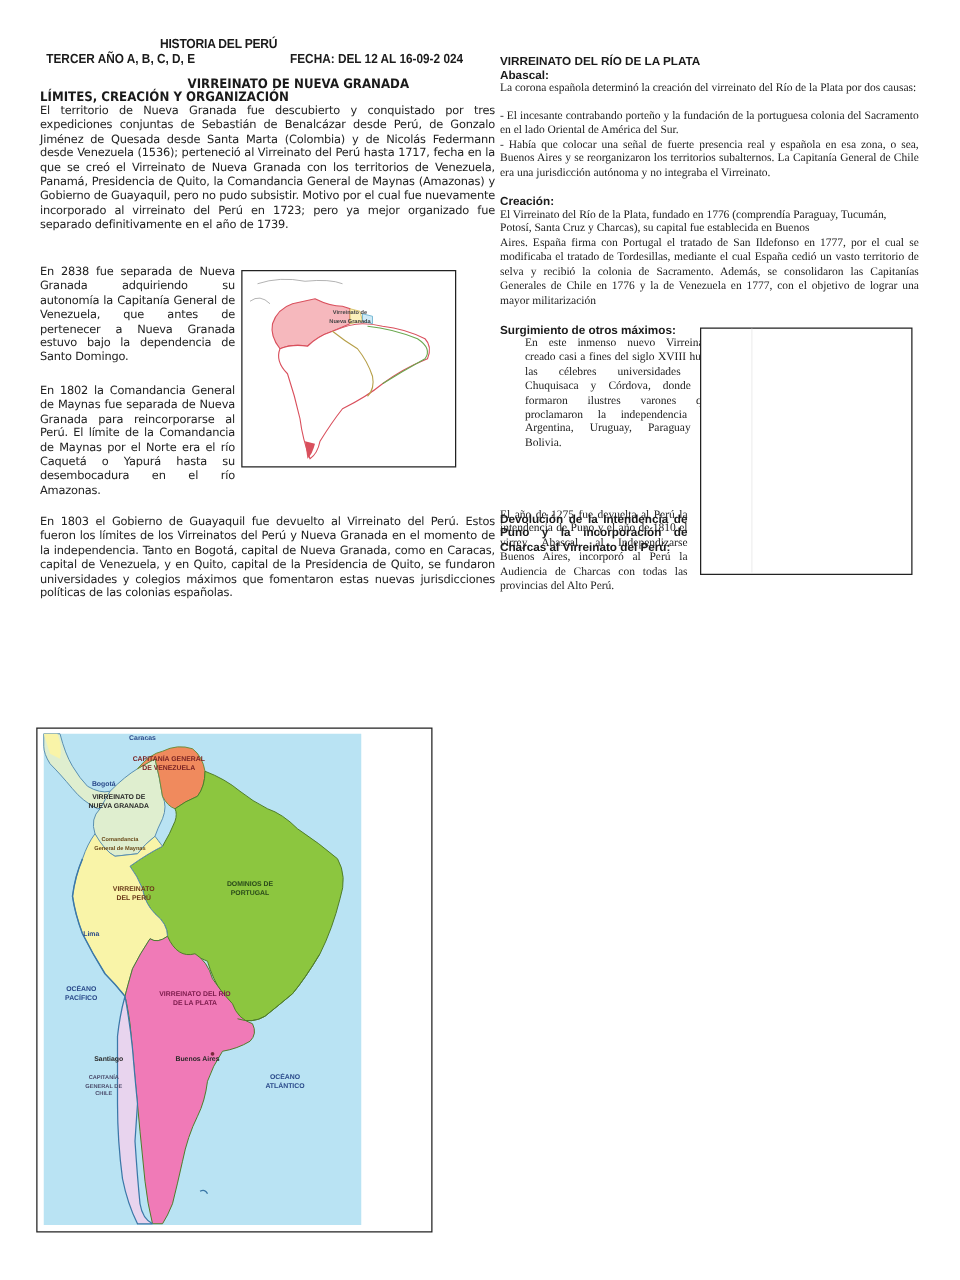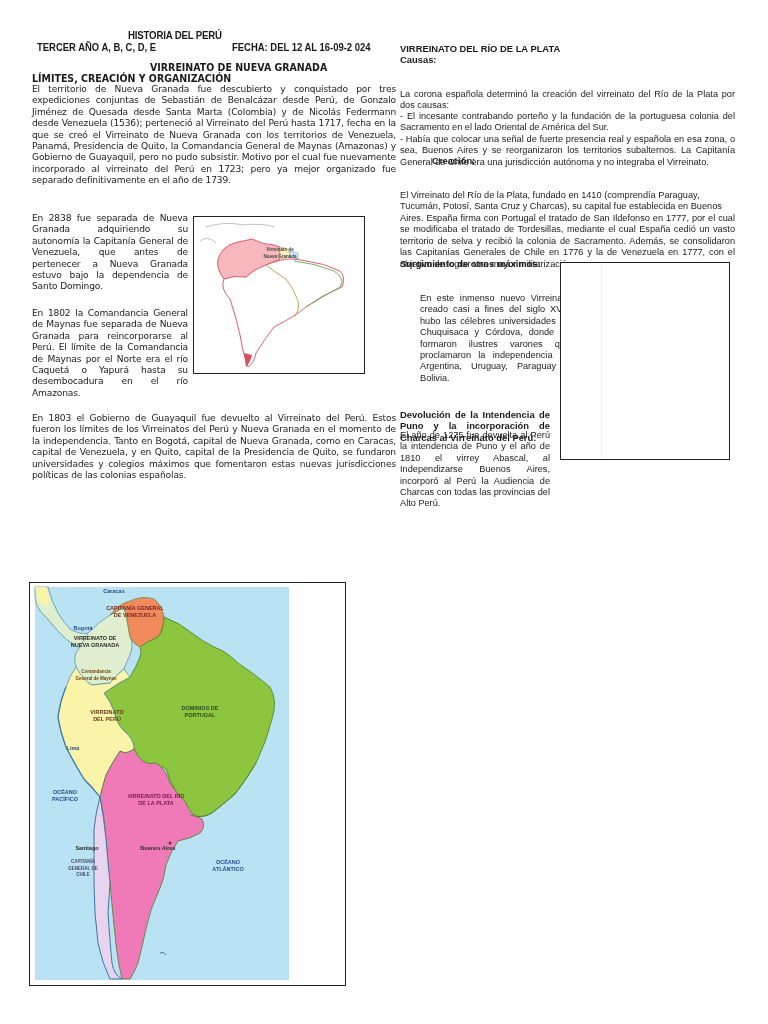--- a/index.html
+++ b/index.html
@@ -6,21 +6,21 @@
   body { width:768px; height:1024px; position:relative; overflow:hidden; color:#1a1a1a; }
   .lib { font-family:"Liberation Sans", sans-serif; }
   .dej { font-family:"DejaVu Sans", sans-serif; }
   .abs { position:absolute; }
   .hdr-title { left:128px; top:29px; font-size:10.5px; font-weight:bold; letter-spacing:-0.2px; transform:scaleX(0.92); transform-origin:left; }
   .hdr-grade { left:37px; top:41px; font-size:10.5px; font-weight:bold; transform:scaleX(0.9); transform-origin:left; }
   .hdr-date { left:232px; top:41px; font-size:10.5px; font-weight:bold; transform:scaleX(0.9); transform-origin:left; }
   .sec-title { left:150px; top:61px; font-size:10.5px; font-weight:bold; transform:scaleX(0.9); transform-origin:left; }
   .sec-sub { left:32px; top:72px; font-size:10.5px; font-weight:bold; transform:scaleX(0.9); transform-origin:left; }
   .ltext { font-size:9.1px; line-height:11.4px; text-align:justify; color:#222; font-family:"DejaVu Sans", sans-serif; letter-spacing:-0.15px; }
-  .rtext { font-size:9.2px; line-height:11.4px; text-align:justify; color:#222; font-family:Liberation Sans, sans-serif;margin-top:24px; }
+  .rtext { font-size:9.2px; line-height:11.4px; text-align:justify; color:#222; font-family:Liberation Serif, serif; }
   .rhead { font-size:9.4px; font-weight:bold; line-height:11.4px; font-family:"Liberation Sans", sans-serif; color:#1a1a1a; }
   .box { border:1.5px solid #222; background:#fff; box-sizing:border-box; }
   p { margin:0; }
   .map-lbl { position:absolute; font-family:"Liberation Sans", sans-serif; font-size:5.5px; font-weight:bold; text-align:center; line-height:6.5px; }
 </style>
 </head>
 <body>
 
 <div class="abs lib hdr-title">HISTORIA DEL PERÚ</div>
 <div class="abs lib hdr-grade">TERCER AÑO A, B, C, D, E</div>
@@ -50,27 +50,27 @@
 
     <path d="M30,62 Q26,72 36,82 Q42,100 46,118 Q48,134 54,150 Q60,146 62,136 Q72,120 80,110 Q100,100 112,90 Q128,78 148,70 Q152,60 146,54 Q130,46 112,44 Q104,42 96,42 Q86,42 72,48 Q60,52 52,60 Q40,58 30,62 Z" fill="#ffffff" stroke="#d9505d" stroke-width="0.9"></path>
     <path d="M72,48 Q82,56 92,62 Q100,72 104,84 Q106,94 100,100" fill="none" stroke="#b7a04a" stroke-width="0.9"></path>
     <path d="M100,44 Q120,46 140,54 Q152,62 146,70 Q128,80 112,90" fill="none" stroke="#6aa84f" stroke-width="0.9"></path>
     <path d="M52,150 Q56,146 58,138 L50,136 Z" fill="#d9505d"></path>
   </svg>
   <div class="map-lbl" style="left:66px; top:30px; width:40px; font-size:4.5px; color:#444;">Virreinato de Nueva Granada</div>
 </div>
 
 <div class="abs rhead" style="left:400px; top:43px;">VIRREINATO DEL RÍO DE LA PLATA</div>
-<div class="abs rhead" style="left:400px; top:54px;">Causas:</div>
+<div class="abs rhead" style="left:400px; top:54px;">Abascal:</div>
 <p class="abs rtext" style="left:400px; top:65px; width:335px;">La corona española determinó la creación del virreinato del Río de la Plata por dos causas:</p>
 <p class="abs rtext" style="left:400px; top:87px; width:335px;">- El incesante contrabando porteño y la fundación de la portuguesa colonia del Sacramento en el lado Oriental de América del Sur.</p>
 <p class="abs rtext" style="left:400px; top:110px; width:335px;">- Había que colocar una señal de fuerte presencia real y española en esa zona, o sea, Buenos Aires y se reorganizaron los territorios subalternos. La Capitanía General de Chile era una jurisdicción autónoma y no integraba el Virreinato.</p>
 
-<div class="abs rhead" style="left:400px; top:155px;margin-left:32px;">Creación:</div>
-<p class="abs rtext" style="left:400px; top:166px; width:335px; text-align:left;">El Virreinato del Río de la Plata, fundado en 1410 (comprendía Paraguay, Tucumán, Potosí, Santa Cruz y Charcas), su capital fue establecida en Buenos</p>
+<div class="abs rhead" style="left:400px; top:155px;">Creación:</div>
+<p class="abs rtext" style="left:400px; top:166px; width:335px; text-align:left;">El Virreinato del Río de la Plata, fundado en 1776 (comprendía Paraguay, Tucumán, Potosí, Santa Cruz y Charcas), su capital fue establecida en Buenos</p>
 <p class="abs rtext" style="left:400px; top:189px; width:335px;">Aires. España firma con Portugal el tratado de San Ildefonso en 1777, por el cual se modificaba el tratado de Tordesillas, mediante el cual España cedió un vasto territorio de selva y recibió la colonia de Sacramento. Además, se consolidaron las Capitanías Generales de Chile en 1776 y la de Venezuela en 1777, con el objetivo de lograr una mayor militarización</p>
 
 <div class="abs rhead" style="left:400px; top:258px;">Surgimiento de otros máximos:</div>
 <p class="abs rtext" style="left:420px; top:269px; width:150px;">En este inmenso nuevo Virreinato creado casi a fines del siglo XVIII hubo las célebres universidades de Chuquisaca y Córdova, donde se formaron ilustres varones que proclamaron la independencia de Argentina, Uruguay, Paraguay y Bolivia.</p>
 
 <div class="abs rhead" style="left:400px; top:372px; width:150px; text-align:justify;margin-top:37px;">Devolución de la Intendencia de Puno y la incorporación de Charcas al Virreinato del Perú:</div>
 <p class="abs rtext" style="left:400px; top:406px; width:150px;">El año de 1275 fue devuelta al Perú la intendencia de Puno y el año de 1810 el virrey Abascal, al Independizarse Buenos Aires, incorporó al Perú la Audiencia de Charcas con todas las provincias del Alto Perú.</p>
 
 <div class="abs box" style="left:560px; top:262px; width:170px; height:198px;">
   <div style="position:absolute; left:40px; top:0; width:1px; height:195px; background:#f0f0f0;"></div>

